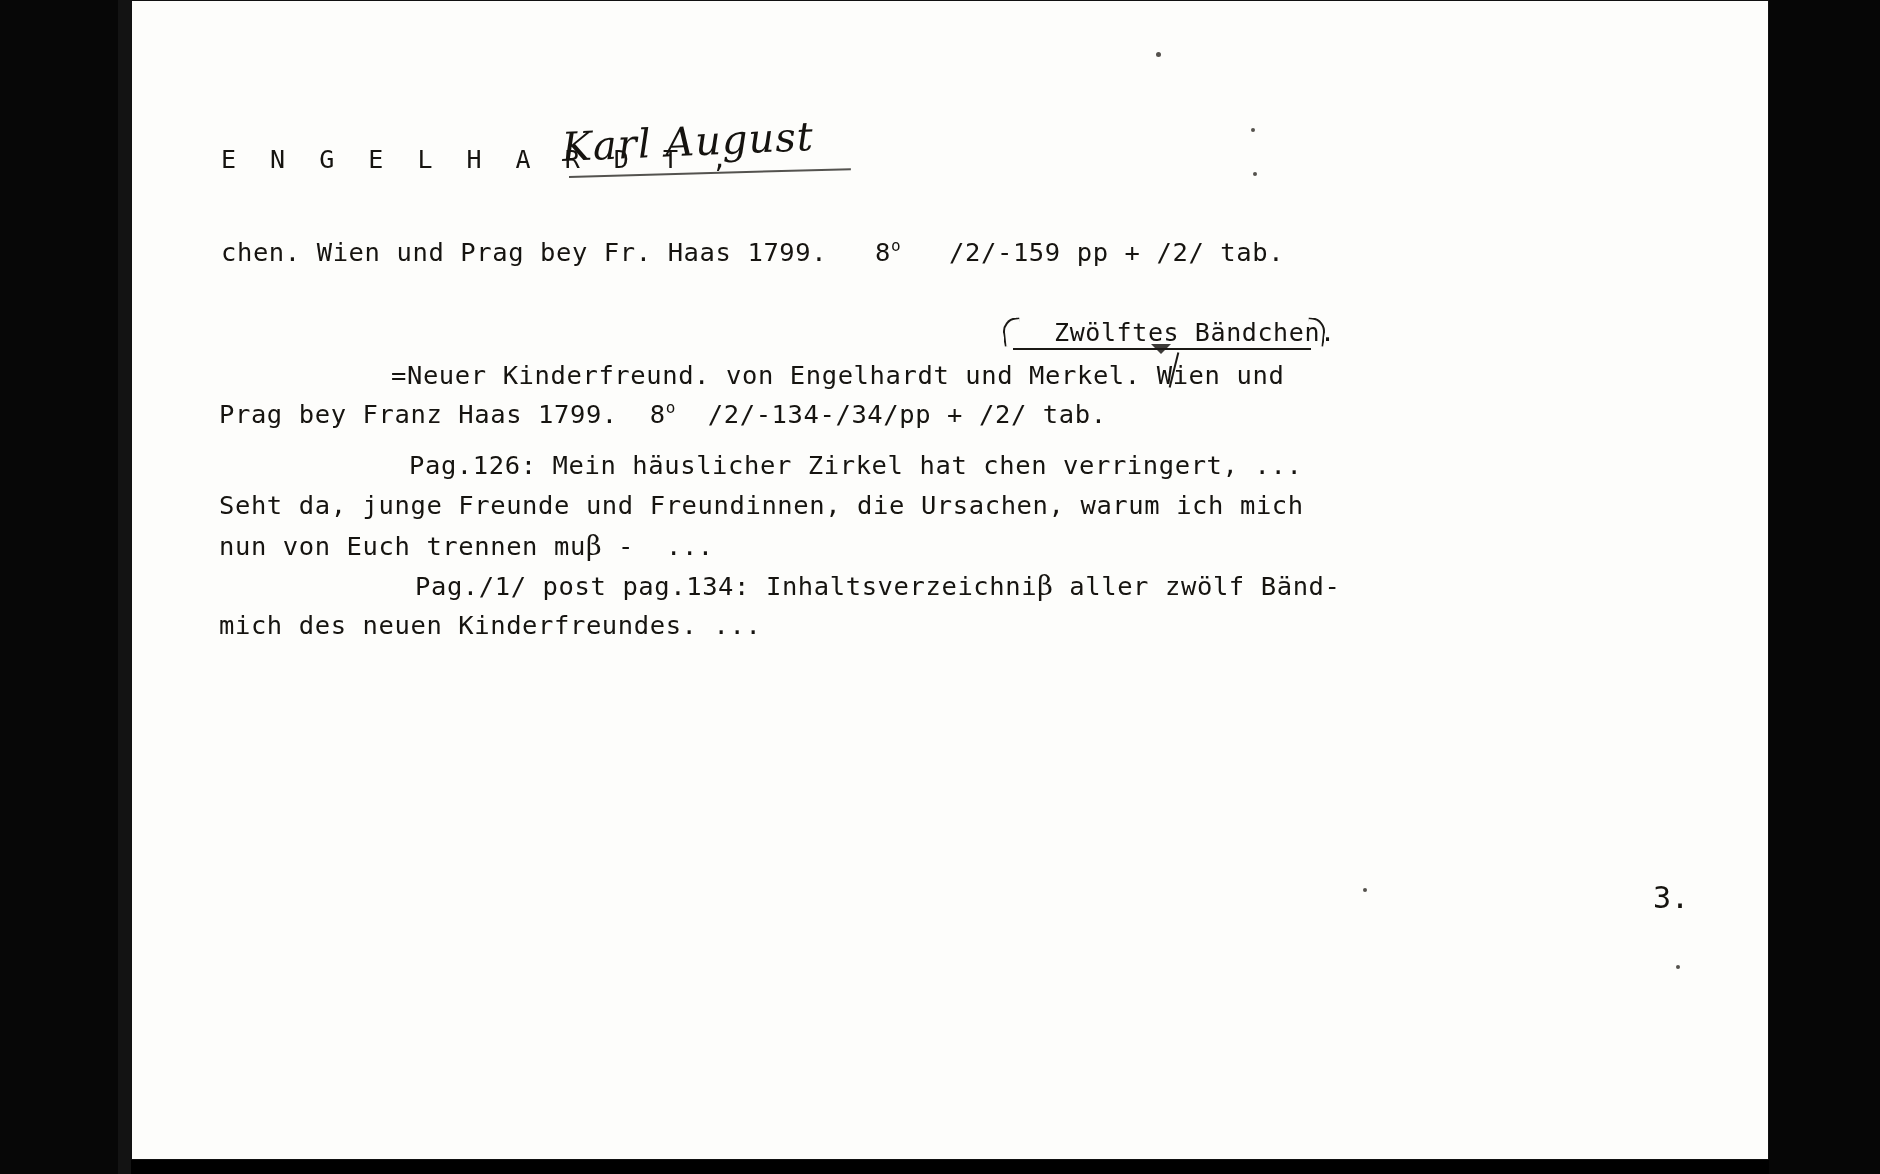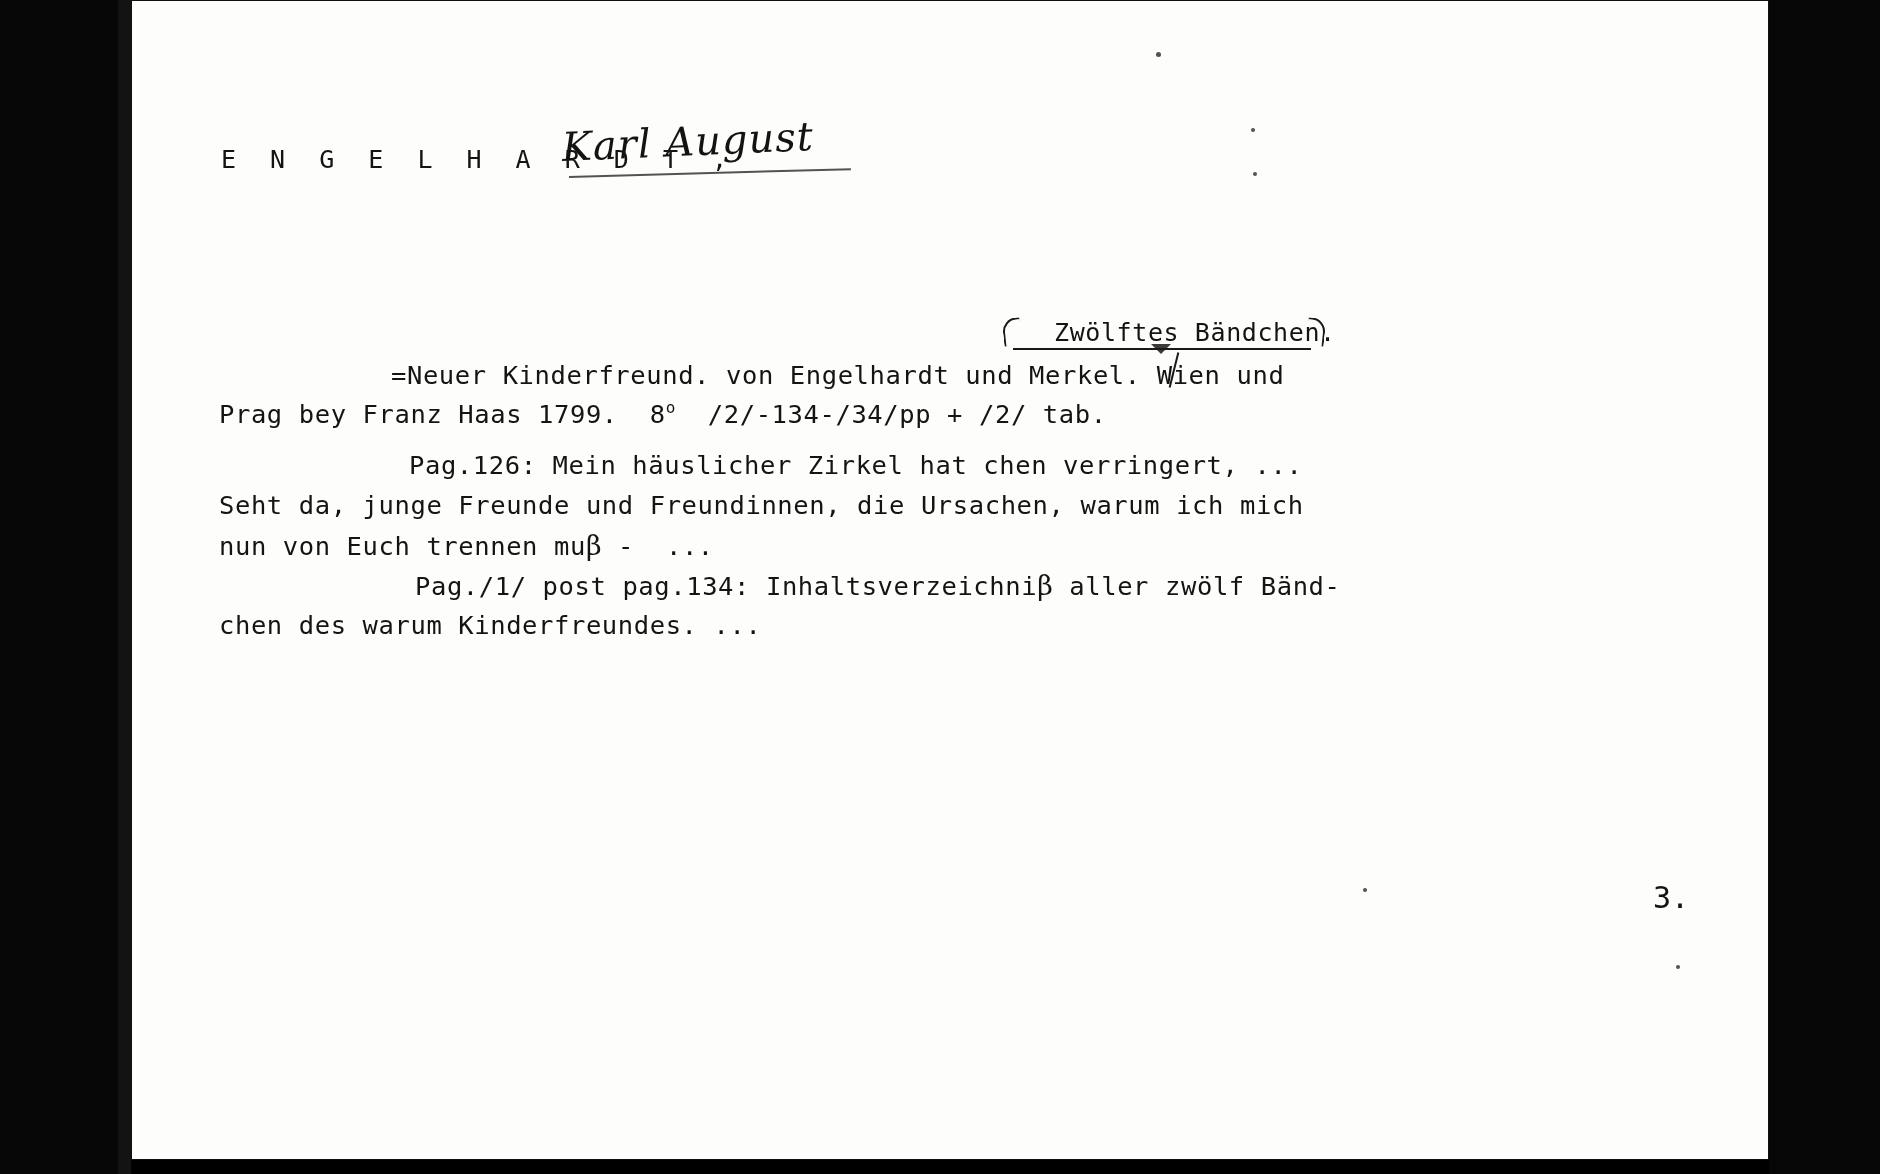--- a/index.html
+++ b/index.html
@@ -188,40 +188,41 @@
     <div class="left-strip-inner"></div>
   </div>
 
   <div class="paper">
     <div class="doc">
 
       <div class="type headline">E N G E L H A R D T ,</div>
       <div class="hand">Karl August</div>
       <div class="hand-underline"></div>
 
+      <div class="type line-1"><span>chen. Wien und Prag bey Fr. Haas 1799.   8</span><span class="sup">o</span><span>   /2/-159 pp + /2/ tab.</span></div>
 
       <div class="bracket-left"></div>
       <div class="bracket-right"></div>
       <div class="type zwolftes">Zwölftes Bändchen.</div>
       <div class="zwolftes-underline"></div>
       <div class="caret"></div>
       <div class="insert-slash"></div>
 
       <div class="type line-2">=Neuer Kinderfreund. von Engelhardt und Merkel. Wien und</div>
 
       <div class="type line-3"><span>Prag bey Franz Haas 1799.  8</span><span class="sup">o</span><span>  /2/-134-/34/pp + /2/ tab.</span></div>
 
       <div class="type line-4">Pag.126: Mein häuslicher Zirkel hat chen verringert, ...</div>
       <div class="type line-5">Seht da, junge Freunde und Freundinnen, die Ursachen, warum ich mich</div>
 
       <div class="type line-6"><span>nun von Euch trennen mu</span><span class="beta">β</span><span> -  ...</span></div>
 
       <div class="type line-7"><span>Pag./1/ post pag.134: Inhaltsverzeichni</span><span class="beta">β</span><span> aller zwölf Bänd-</span></div>
 
-      <div class="type line-8">chen des warum Kinderfreundes. ...</div>
+      <div class="type line-8">mich des neuen Kinderfreundes. ...</div>
 
       <div class="page-number">3.</div>
 
       <div class="speck" style="left:1025px; top:52px; width:5px; height:5px;"></div>
       <div class="speck" style="left:1120px; top:128px; width:4px; height:4px;"></div>
       <div class="speck" style="left:1122px; top:172px; width:4px; height:4px;"></div>
       <div class="speck" style="left:1232px; top:888px; width:4px; height:4px;"></div>
       <div class="speck" style="left:1545px; top:965px; width:4px; height:4px;"></div>
     </div>
   </div>

